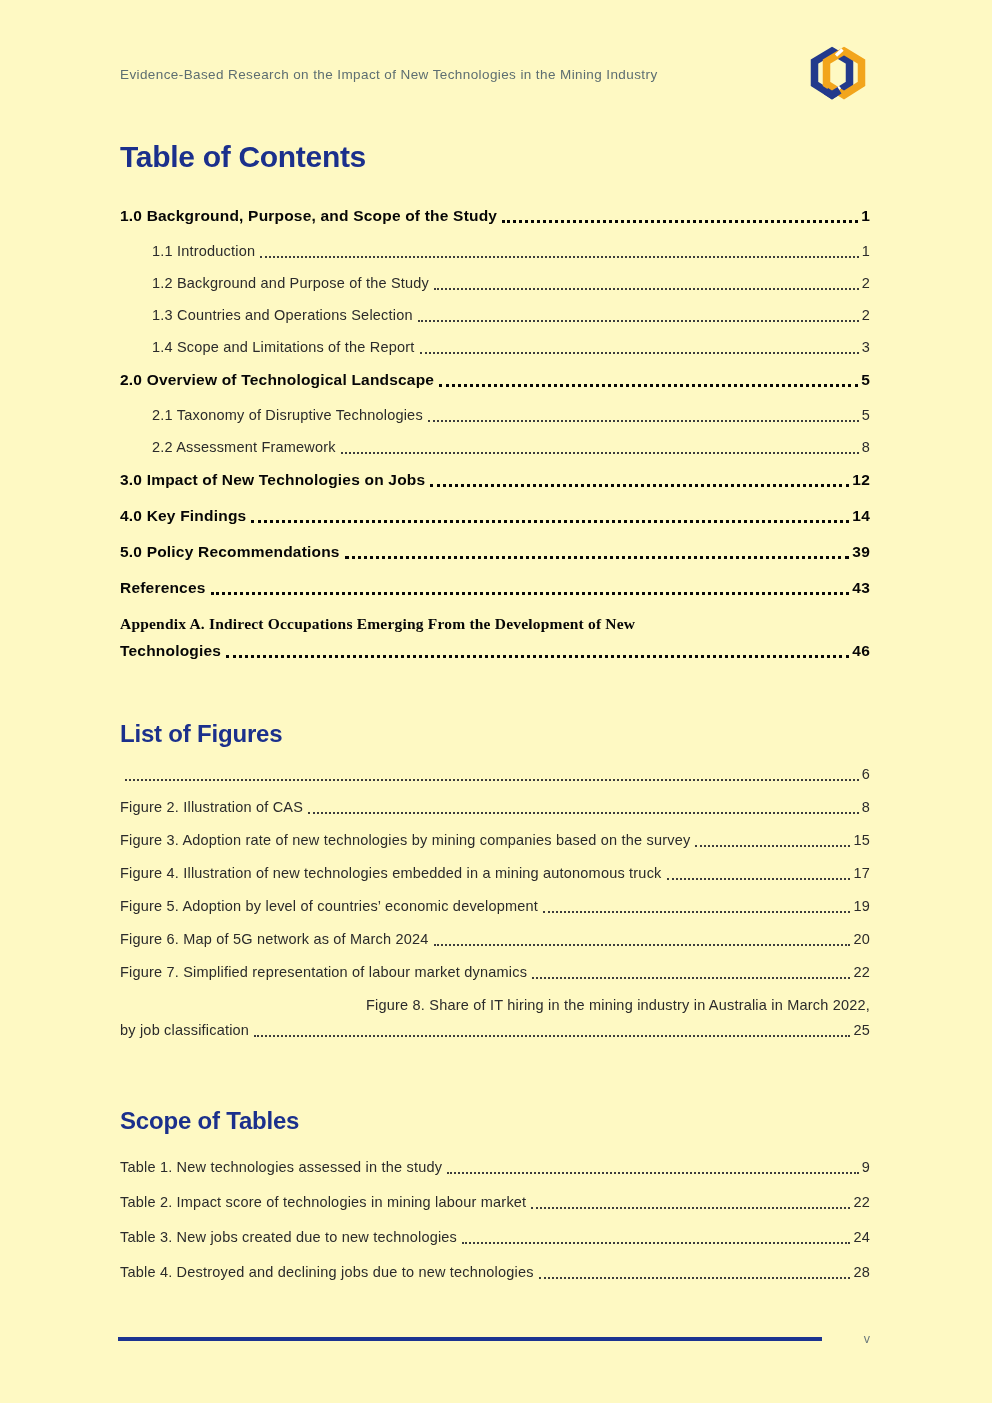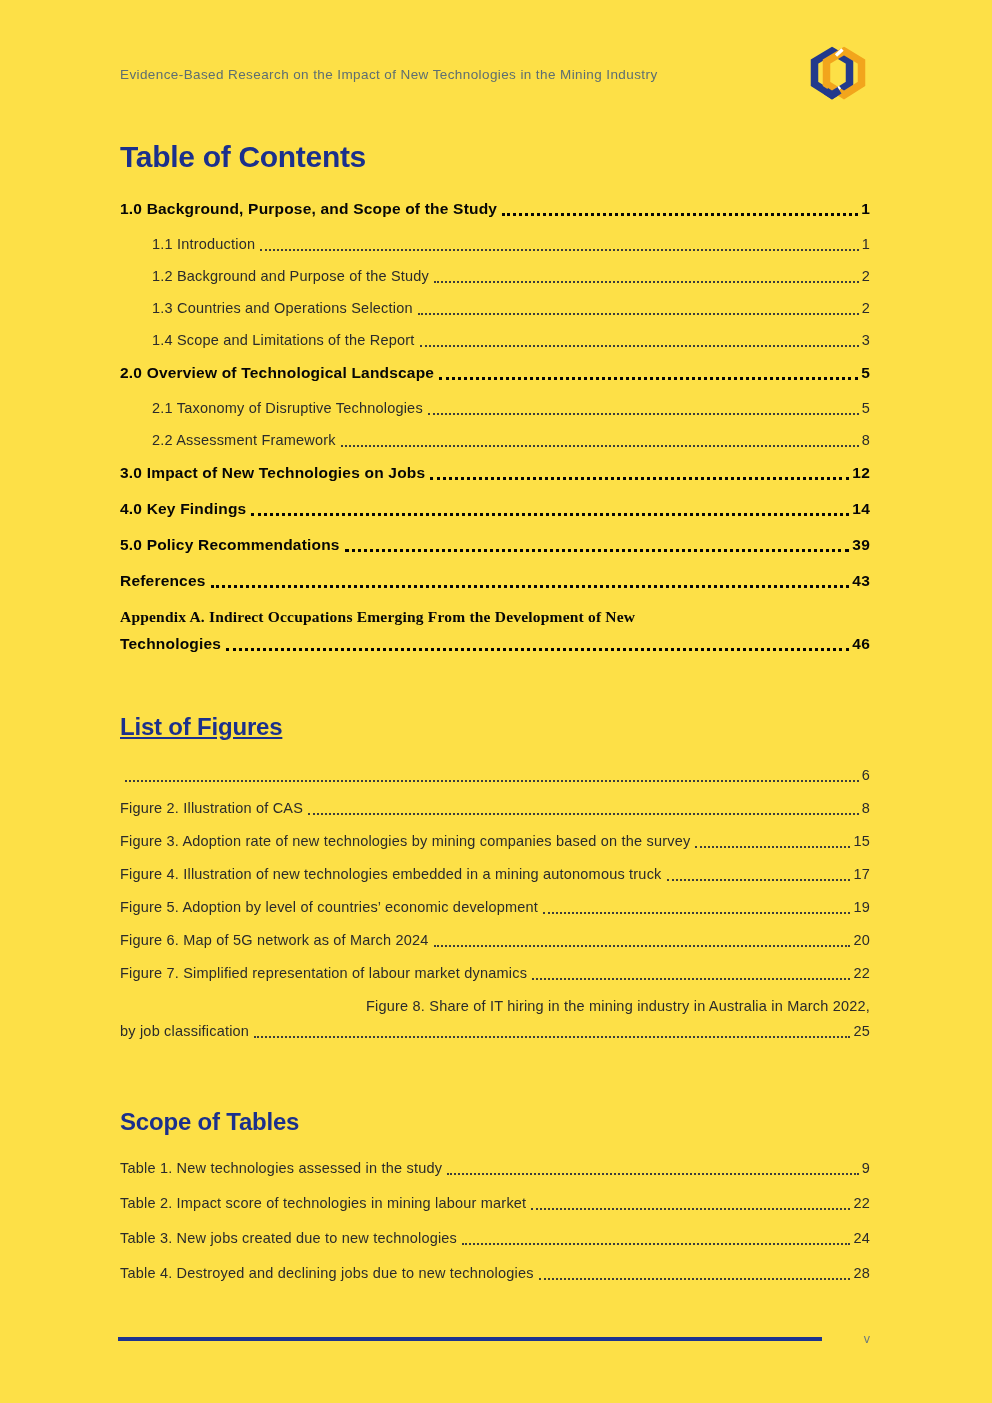--- a/index.html
+++ b/index.html
@@ -2,21 +2,21 @@
 <html><head>
 <meta charset="utf-8">
 <style>
   * { margin: 0; padding: 0; box-sizing: border-box; }
   html, body { background: #ffffff; }
   body { font-family: "Liberation Sans", sans-serif; }
   .page {
     position: relative;
     width: 992px;
     height: 1403px;
-    background: #fde047;
+    background: #fef9c3;
     overflow: hidden;
   }
   .content { padding: 0 122px 0 120px; }
 
   
   .page-header {
     display: flex;
     justify-content: space-between;
     align-items: center;
     padding-top: 44px;
@@ -36,25 +36,25 @@
     font-weight: 700;
     color: #1b308c;
     letter-spacing: -0.3px;
   }
   h2.section-title {
     font-size: 24px;
     font-weight: 700;
     color: #1b308c;
     letter-spacing: -0.2px;
   }
-  .figures-title { margin-top: 58px; margin-bottom: 24px; text-decoration: underline; }
+  .figures-title { margin-top: 58px; margin-bottom: 16px; }
   .tables-title  { margin-top: 66px; margin-bottom: 22px; }
 
   
-  .toc-list { margin-top: 24px; }
+  .toc-list { margin-top: 31px; }
   .row {
     display: flex;
     align-items: flex-end;
     line-height: 21px;
     font-size: 14.5px;
     color: #2b2b2b;
     letter-spacing: 0.2px;
   }
   .row .leader {
     flex: 1 1 auto;

